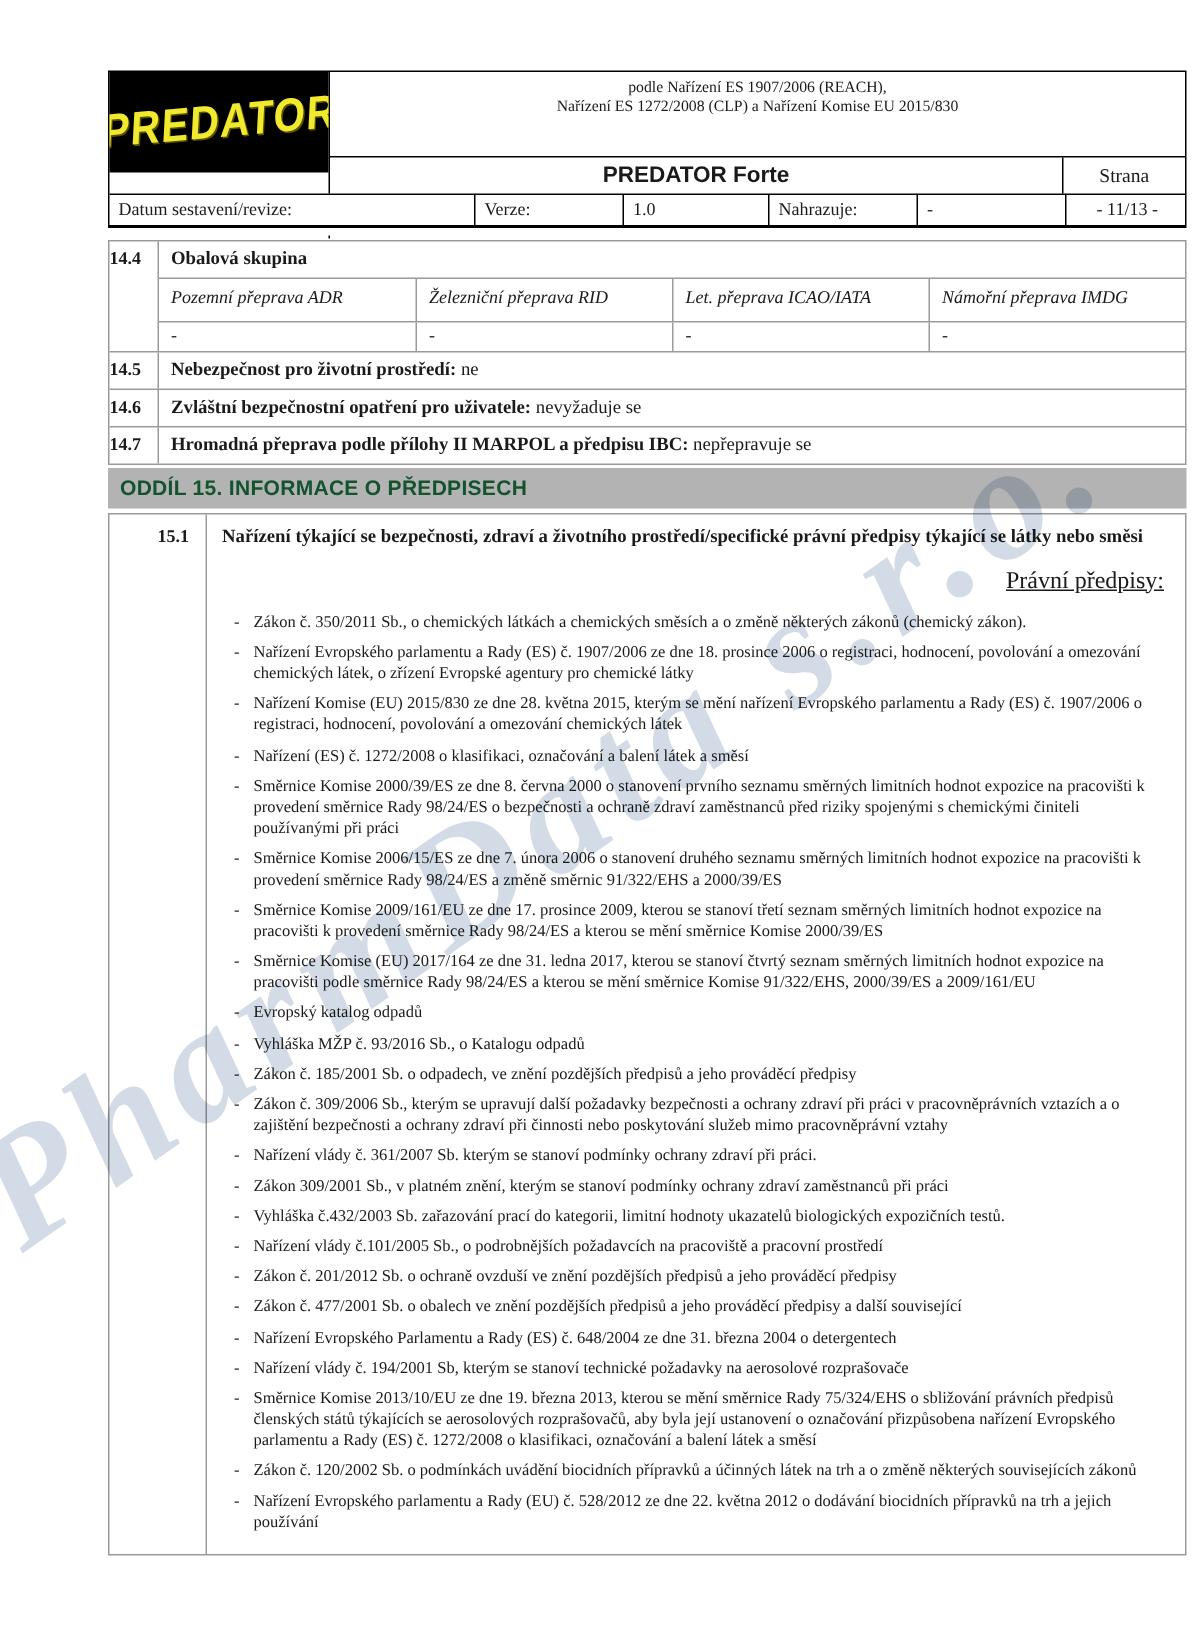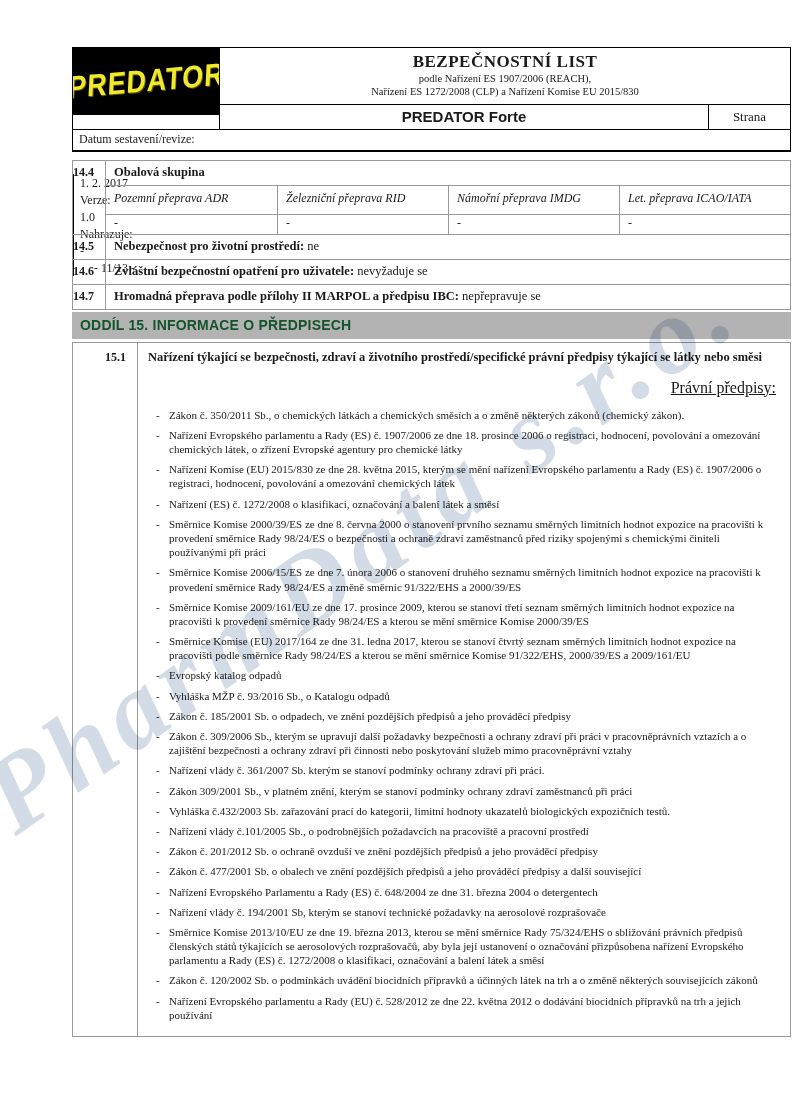--- a/index.html
+++ b/index.html
@@ -40,21 +40,21 @@
     font-size:27px; letter-spacing:1px; transform:rotate(-5deg) skewX(-8deg) scaleY(1.15);
     text-shadow:1px 1px 0 #5a5200;
   }
   .h-right{flex:1; display:flex; flex-direction:column; border-left:1px solid var(--border-black);}
   .title-cell{height:56px; text-align:center; padding-top:4px;}
   .doc-title{font-size:17px; font-weight:bold; letter-spacing:.5px;}
   .doc-sub{font-size:10.5px; line-height:1.25;}
   .h-row2{display:flex; height:25px; border-top:1px solid var(--border-black);}
   .product-cell{flex:1; text-align:center; font-size:15px; font-weight:bold; line-height:24px;}
   .strana-cell{width:82px; flex:none; border-left:1px solid var(--border-black); text-align:center; font-size:13px; line-height:23px;}
-  .h-row3{display:flex; height:21px; border-top:1px solid var(--border-black); font-size:12px;flex-direction:column;}
+  .h-row3{display:flex; height:21px; border-top:1px solid var(--border-black); font-size:12px;}
   .h-row3 > div{padding:2px 0 0 6px; overflow:hidden; white-space:nowrap;}
   .h-row3 > div + div{border-left:1px solid var(--border-black);}
   .c-datelabel{width:146px; flex:none;}
   .c-dateval{width:97px; flex:none;margin-top:27px;}
   .c-verlabel{width:99px; flex:none;}
   .c-verval{width:97px; flex:none;}
   .c-replabel{width:99px; flex:none;}
   .c-repval{width:99px; flex:none;}
   .c-pageval{width:82px; flex:none; text-align:center; padding-left:0 !important;}
 
@@ -109,21 +109,20 @@
 
 <div class="header-table">
   <div class="h-top">
     <div class="logo-cell">
       <div class="logo-box">
         <span class="logo-word">PREDATOR</span>
       </div>
     </div>
     <div class="h-right">
       <div class="title-cell">
-        <div class="doc-title">BEZPEČNOSTNÍ LIST</div>
         <div class="doc-sub">podle Nařízení ES 1907/2006 (REACH),</div>
         <div class="doc-sub">Nařízení ES 1272/2008 (CLP) a Nařízení Komise EU 2015/830</div>
       </div>
       <div class="h-row2">
         <div class="product-cell sans">PREDATOR Forte</div>
         <div class="strana-cell">Strana</div>
       </div>
     </div>
   </div>
   <div class="h-row3">
@@ -141,23 +140,23 @@
   <div class="row-144">
     <div class="num-col">14.4</div>
     <div class="r144-body">
       <div class="r144-title">Obalová skupina</div>
       <div class="packing-head">
 
           <div class="pack-cell">Pozemní přeprava ADR</div>
 
           <div class="pack-cell">Železniční přeprava RID</div>
 
+          <div class="pack-cell">Let. přeprava ICAO/IATA</div>
+
           <div class="pack-cell">Námořní přeprava IMDG</div>
-
-          <div class="pack-cell">Let. přeprava ICAO/IATA</div>
         </div>
       <div class="packing-vals">
 
           <div class="pack-cell">-</div>
 
           <div class="pack-cell">-</div>
 
           <div class="pack-cell">-</div>
 
           <div class="pack-cell">-</div>

